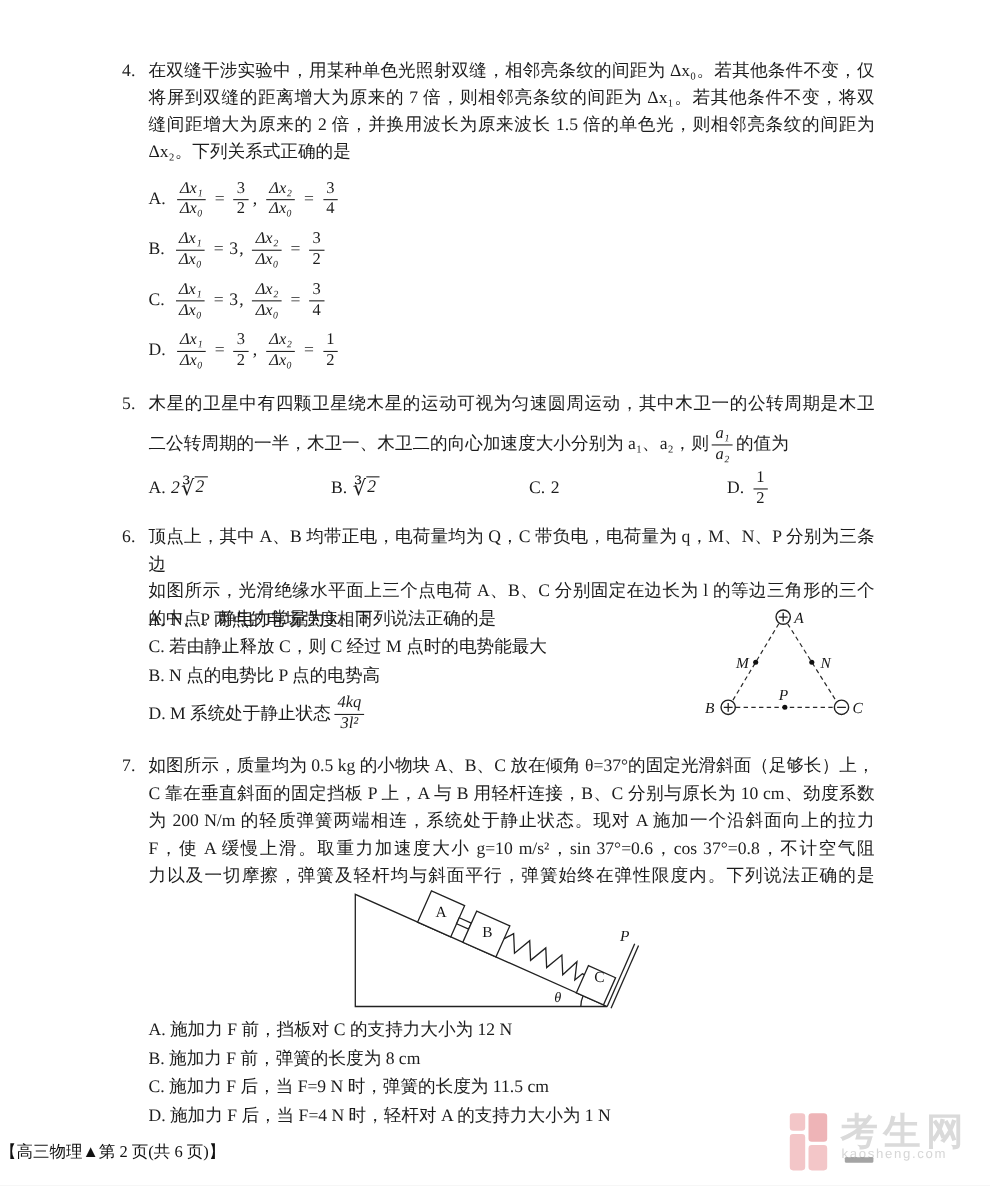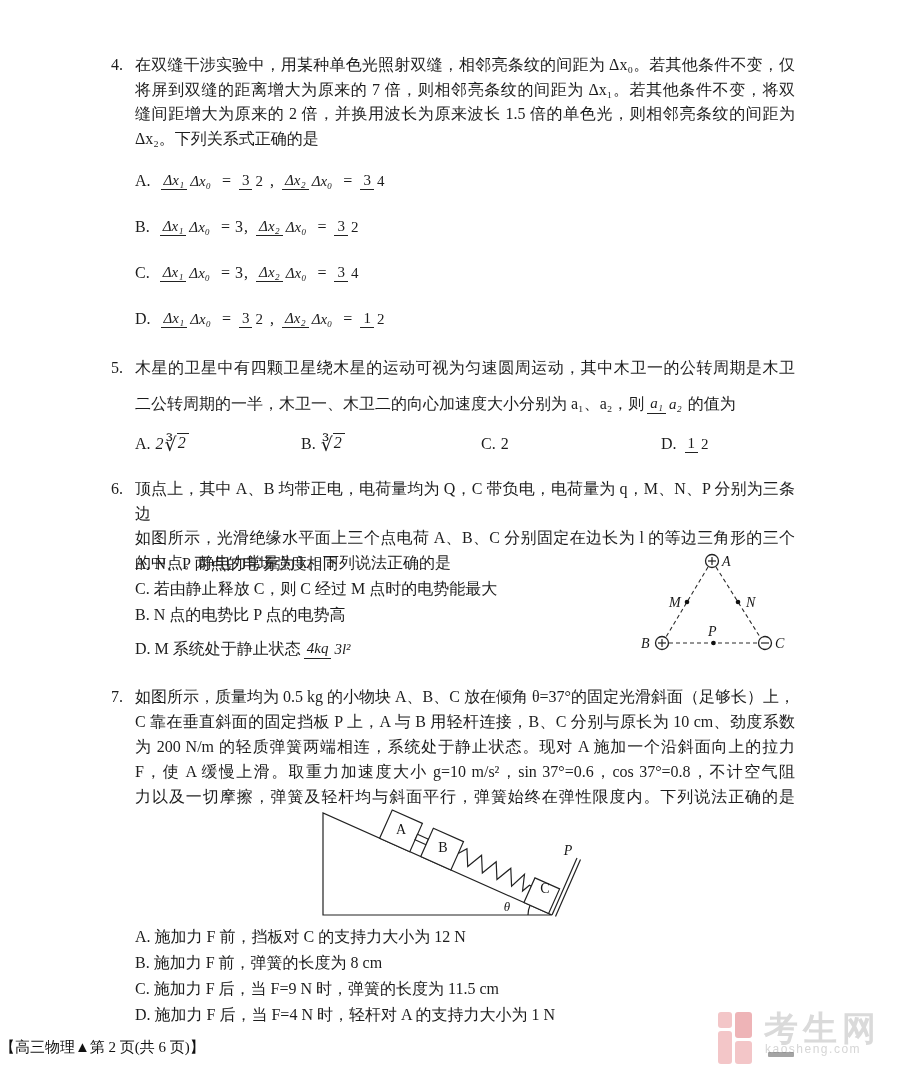--- a/index.html
+++ b/index.html
@@ -9,21 +9,21 @@
     color:#1c1c1c;overflow:hidden;margin:0 auto;
   }
   .q{position:absolute;left:135px;width:660px;font-size:16px;line-height:24.6px;}
   .qnum{position:absolute;left:-24px;top:0;}
   .line{display:block;}
   .full{text-align:justify;text-align-last:justify;}
   .short{text-align:left;}
   .mline{display:flex;align-items:center;height:42px;margin-top:3px;}
   .mline .tx{white-space:pre;}
 
-  .frac{display:inline-flex;align-items:flex-end;
+  .frac{display:inline-flex;flex-direction:column;align-items:center;
         vertical-align:middle;font-size:15px;line-height:1.18;margin:0 3px;}
   .frac .num{display:block;border-bottom:1.2px solid #222;padding:0 3px;}
   .frac .den{display:block;padding:0 3px;}
   .it{font-style:italic;}
   .eq{margin:0 5px;}
   .sep{margin:0 5px 0 1px;}
 
   .optlist{position:absolute;left:135px;font-size:16px;}
   .m-opt{display:flex;align-items:center;height:46px;}
   .m-opt .olabel{margin-right:7px;}

